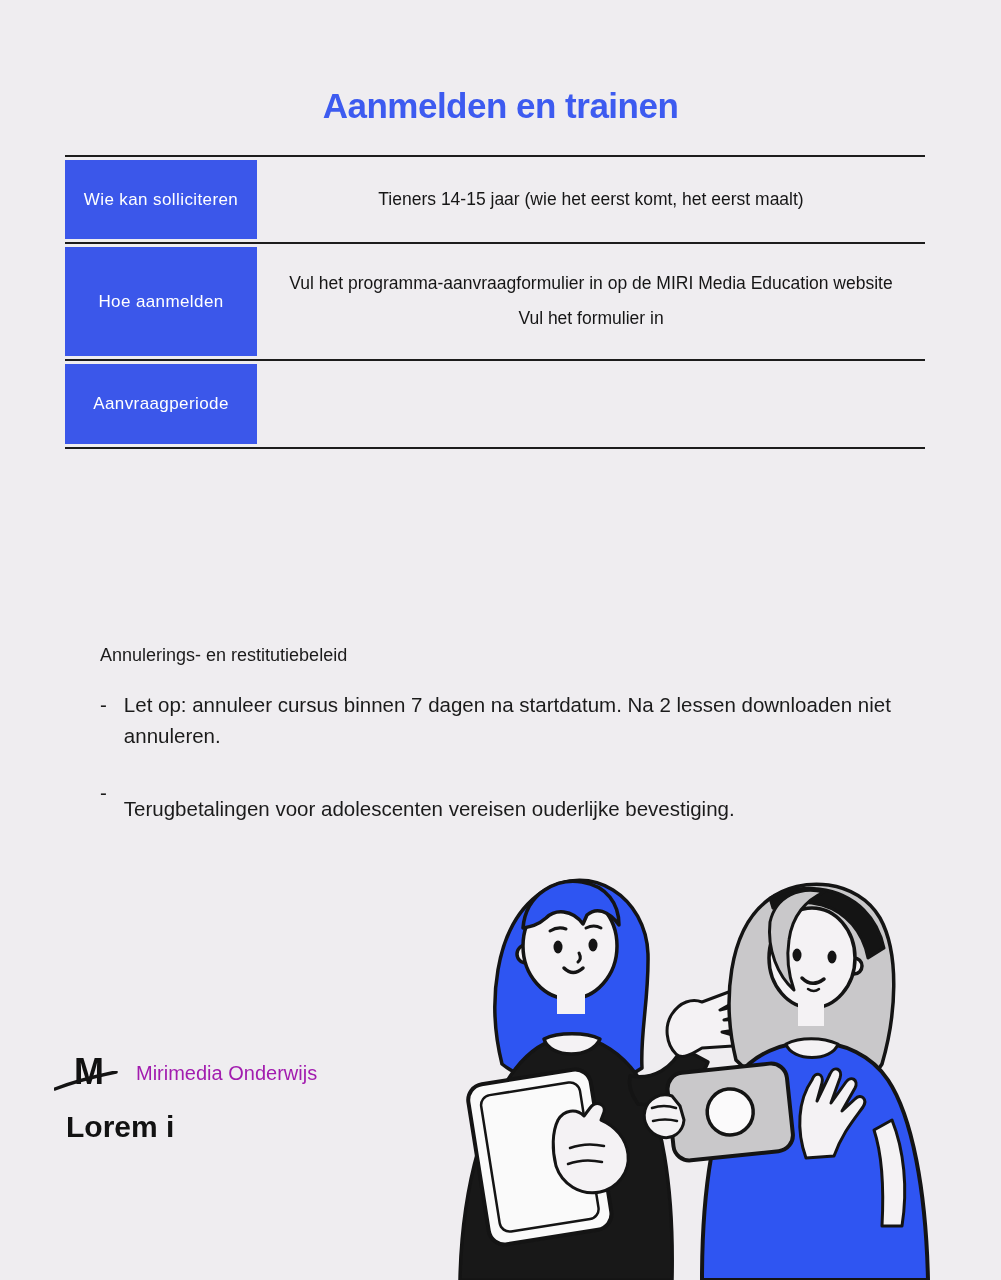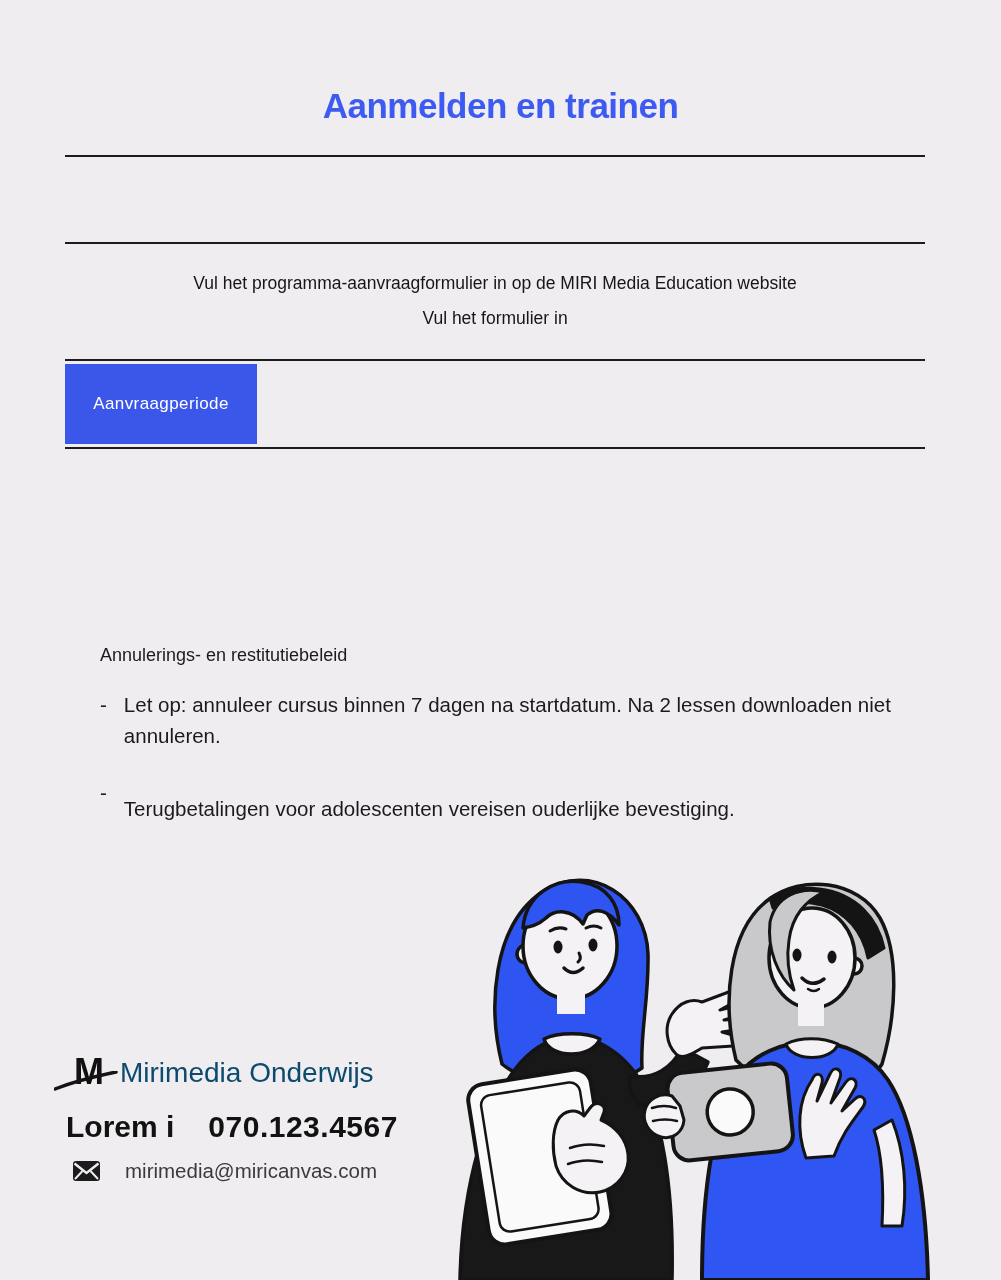--- a/index.html
+++ b/index.html
@@ -43,41 +43,47 @@
   .policy-item .dash{flex:0 0 auto;}
   .item2{margin-top:42px;}
   .item2 .dash{position:relative;top:-16px;}
 
   
   .footer{position:absolute;left:66px;top:1053px;width:400px;color:#141414;}
   .brand-row{display:flex;align-items:center;}
   .logo{position:relative;width:46px;height:40px;display:inline-block;}
   .logo-m{font-size:36px;font-weight:800;color:#111;position:absolute;left:8px;top:-2px;}
   .logo-swoosh{position:absolute;left:-12px;top:18px;}
-  .brand-name{font-size:28px;font-weight:500;margin-left:8px;color:#0c4a6e;}
+  .brand-name{font-size:20px;font-weight:500;margin-left:24px;color:#a21caf;}
   .phone-row{margin-top:17px;display:flex;align-items:baseline;font-size:30px;font-weight:700;color:#121212;}
   .phone-number{margin-left:34px;letter-spacing:0.5px;}
   .contact-row{margin-top:15px;display:flex;align-items:center;padding-left:6px;}
   .contact-row .c-icon{width:29px;display:flex;justify-content:center;}
   .contact-text{margin-left:24px;font-size:20.5px;color:#3a3a3a;text-decoration:none;}
 
   
   .illustration{position:absolute;left:440px;top:858px;width:561px;height:422px;}
 </style>
 </head>
 <body>
 
 <div class="page">
 
   <h1 class="title">Aanmelden en trainen</h1>
 
   <div class="info-table">
     <div class="trow r0">
+      <div class="label-cell">Wie kan solliciteren</div>
+      <div class="value-cell">
+        <div>Tieners 14-15 jaar (wie het eerst komt, het eerst maalt)</div>
+
+      </div>
     </div>
     <div class="trow r1">
+      <div class="label-cell">Hoe aanmelden</div>
       <div class="value-cell">
         <div>Vul het programma-aanvraagformulier in op de MIRI Media Education website</div>
         <div class="value-line2">Vul het formulier in</div>
       </div>
     </div>
     <div class="trow r2">
       <div class="label-cell">Aanvraagperiode</div>
     </div>
   </div>
 
@@ -98,31 +104,20 @@
       <span class="logo">
         <span class="logo-m">M</span>
         <svg class="logo-swoosh" width="64" height="22" viewBox="0 0 64 22">
           <path d="M1 18 C16 12 38 6 62 1" fill="none" stroke="#141414" stroke-width="3.5" stroke-linecap="round"></path>
         </svg>
       </span>
       <span class="brand-name">Mirimedia Onderwijs</span>
     </div>
     <div class="phone-row">
       <span>Lorem i</span>
-      <span class="phone-number">070.123.4567</span>
-    </div>
-    <div class="contact-row">
-      <span class="c-icon">
-        <svg width="29" height="22" viewBox="0 0 29 22">
-          <rect x="1" y="1" width="27" height="20" rx="3" fill="#1c1c1c"></rect>
-          <path d="M2.5 3.5 L14.5 13 L26.5 3.5" fill="none" stroke="#efedf0" stroke-width="2.4"></path>
-          <path d="M3 19 L10.5 11 M26 19 L18.5 11" stroke="#efedf0" stroke-width="2"></path>
-        </svg>
-      </span>
-      <a class="contact-text" href="#">mirimedia@miricanvas.com</a>
     </div>
   </div>
 
   <svg class="illustration" viewBox="0 0 561 422">
 
     <g stroke="#141414" stroke-width="3.5" stroke-linejoin="round" stroke-linecap="round">
       <path d="M62 206 C48 150 52 68 102 34 C152 2 206 40 208 96 C209 140 200 176 202 210 C168 234 96 234 62 206 Z" fill="#2e55f2"></path>
       <circle cx="86" cy="96" r="9" fill="#f4f2f4"></circle>
       <ellipse cx="130" cy="88" rx="47" ry="53" fill="#f4f2f4"></ellipse>
       <path d="M83 70 C86 34 118 20 142 24 C167 28 179 46 179 67 C168 52 156 49 147 57 L143 66 C132 51 115 51 106 60 C97 68 89 69 83 70 Z" fill="#2e55f2"></path>

